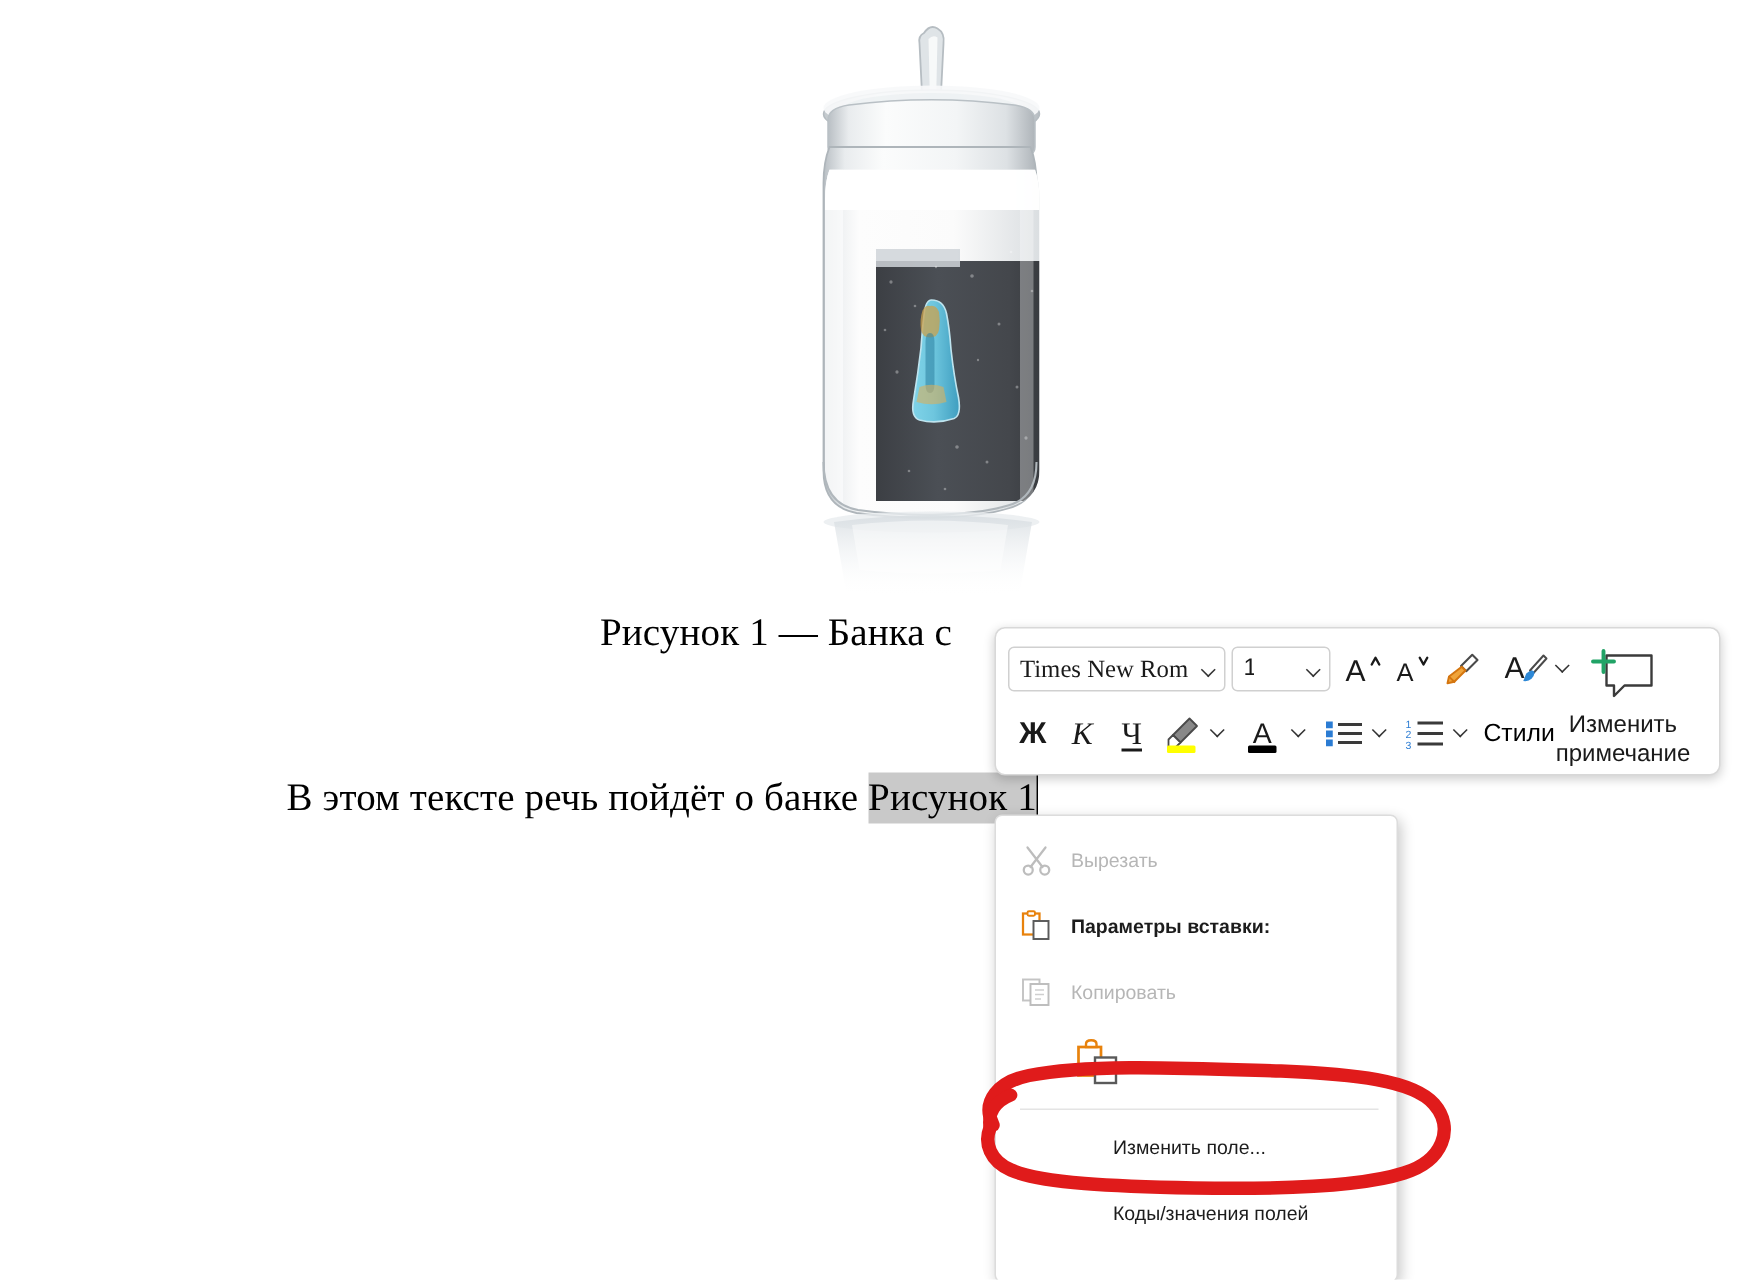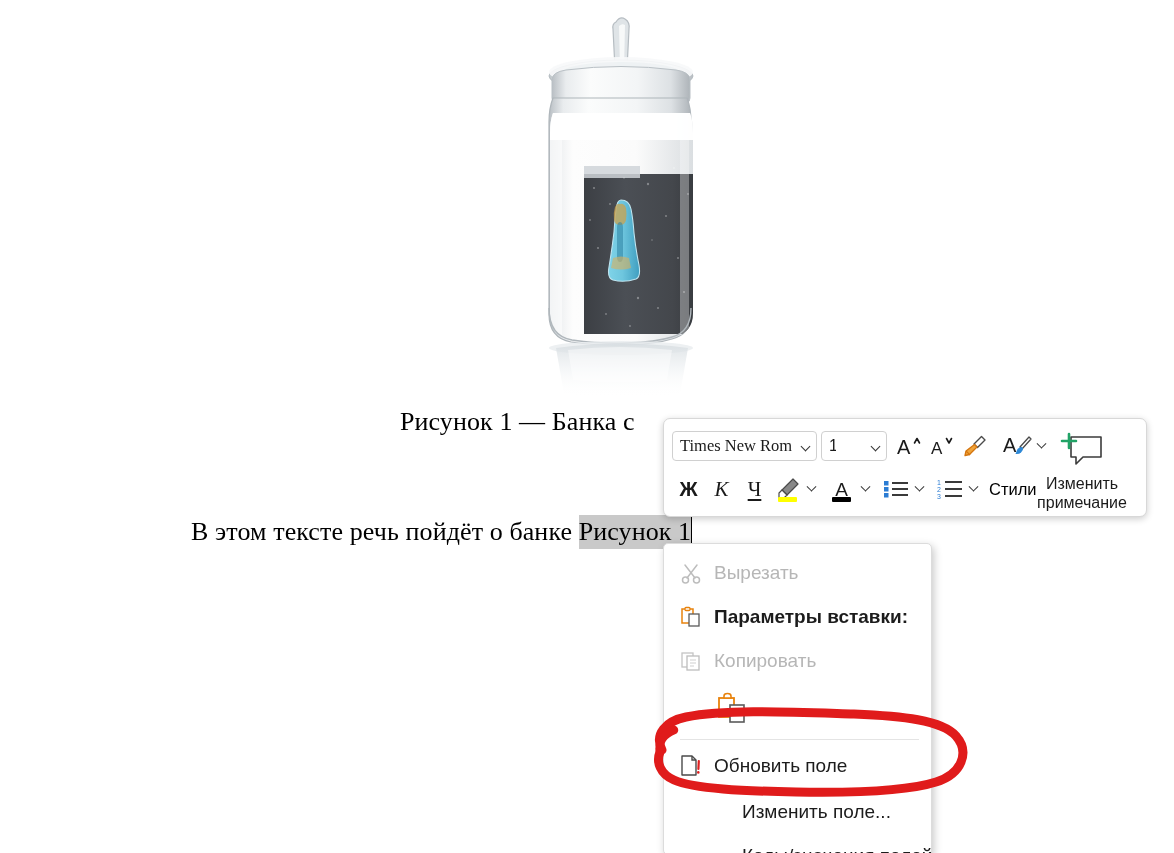--- a/index.html
+++ b/index.html
@@ -175,21 +175,21 @@
     display:flex;align-items:center;
     height:44px;
     padding-left:16px;
     box-sizing:border-box;
   }
   .menu-item .mi-icon{
     width:34px;flex:0 0 auto;
     display:flex;align-items:center;justify-content:flex-start;
   }
   .menu-item .mi-label{
-    font-size:19px;
+    font-size:13px;
     color:#1c1c1c;
     white-space:nowrap;
     text-align:center;
   }
   .menu-item.disabled .mi-label{color:#b6b6b6;}
   .menu-item.bold .mi-label{font-weight:bold;}
 
   #paste-options-row{
     height:54px;
     display:flex;align-items:center;
@@ -485,31 +485,20 @@
       <svg width="32" height="32" viewBox="0 0 32 32">
         <rect x="3" y="6" width="15" height="19" fill="#ffffff" stroke="#e8820c" stroke-width="1.8"></rect>
         <path d="M8,4 q0,-2.5 3.5,-2.5 q3.5,0 3.5,2.5 l0,2 l-7,0 Z" fill="#ffffff" stroke="#e8820c" stroke-width="1.6"></path>
         <rect x="14" y="13" width="14" height="17" fill="#ffffff" stroke="#5a5a5a" stroke-width="1.6"></rect>
       </svg>
     </span>
   </div>
 
   <div class="menu-sep"></div>
 
-  <div class="menu-item" id="menu-item-update-field">
-    <span class="mi-icon">
-      <svg width="22" height="24" viewBox="0 0 22 24">
-        <path d="M2,2 H12 L16,6 V21 H2 Z" fill="#ffffff" stroke="#4a4a4a" stroke-width="1.4" stroke-linejoin="round"></path>
-        <path d="M12,2 V6 H16" fill="none" stroke="#4a4a4a" stroke-width="1.4"></path>
-        <path d="M18.8,7 L18.4,15" stroke="#e02020" stroke-width="2.2" stroke-linecap="round"></path>
-        <circle cx="18.3" cy="18.4" r="1.3" fill="#e02020"></circle>
-      </svg>
-    </span>
-    <span class="mi-label">Обновить поле</span>
-  </div>
 
   <div class="menu-item noicon">
     <span class="mi-label">Изменить поле...</span>
   </div>
 
   <div class="menu-item noicon">
     <span class="mi-label">Коды/значения полей</span>
   </div>
 </div>
 

